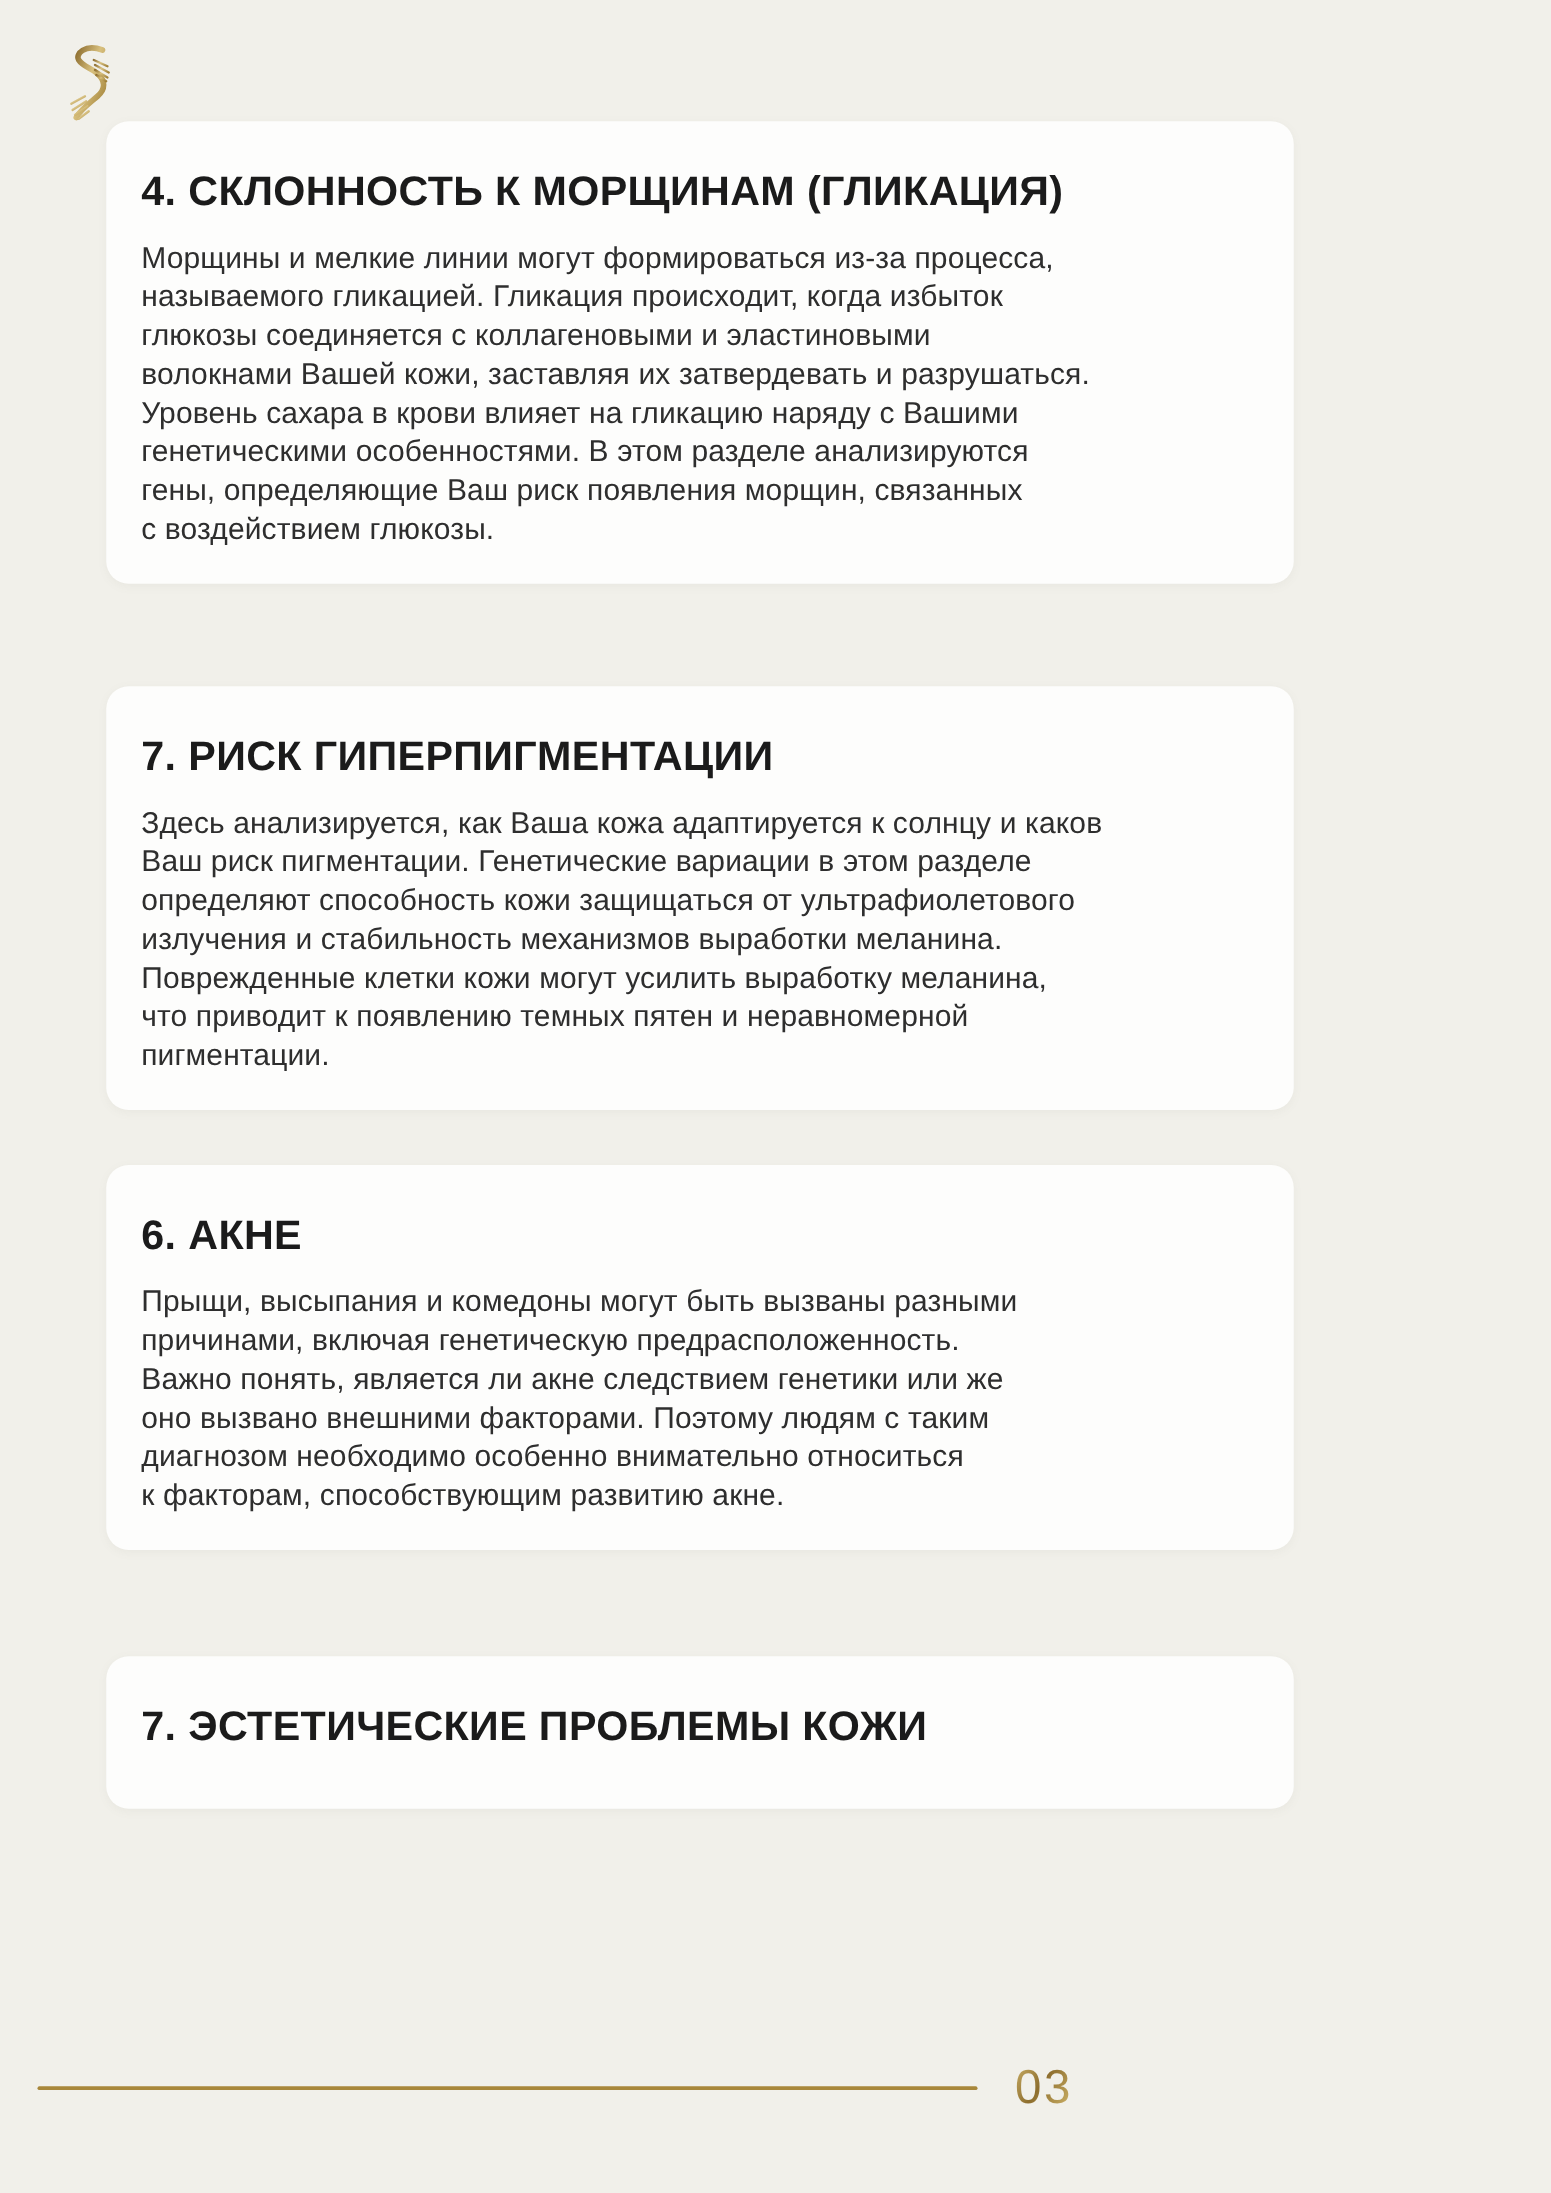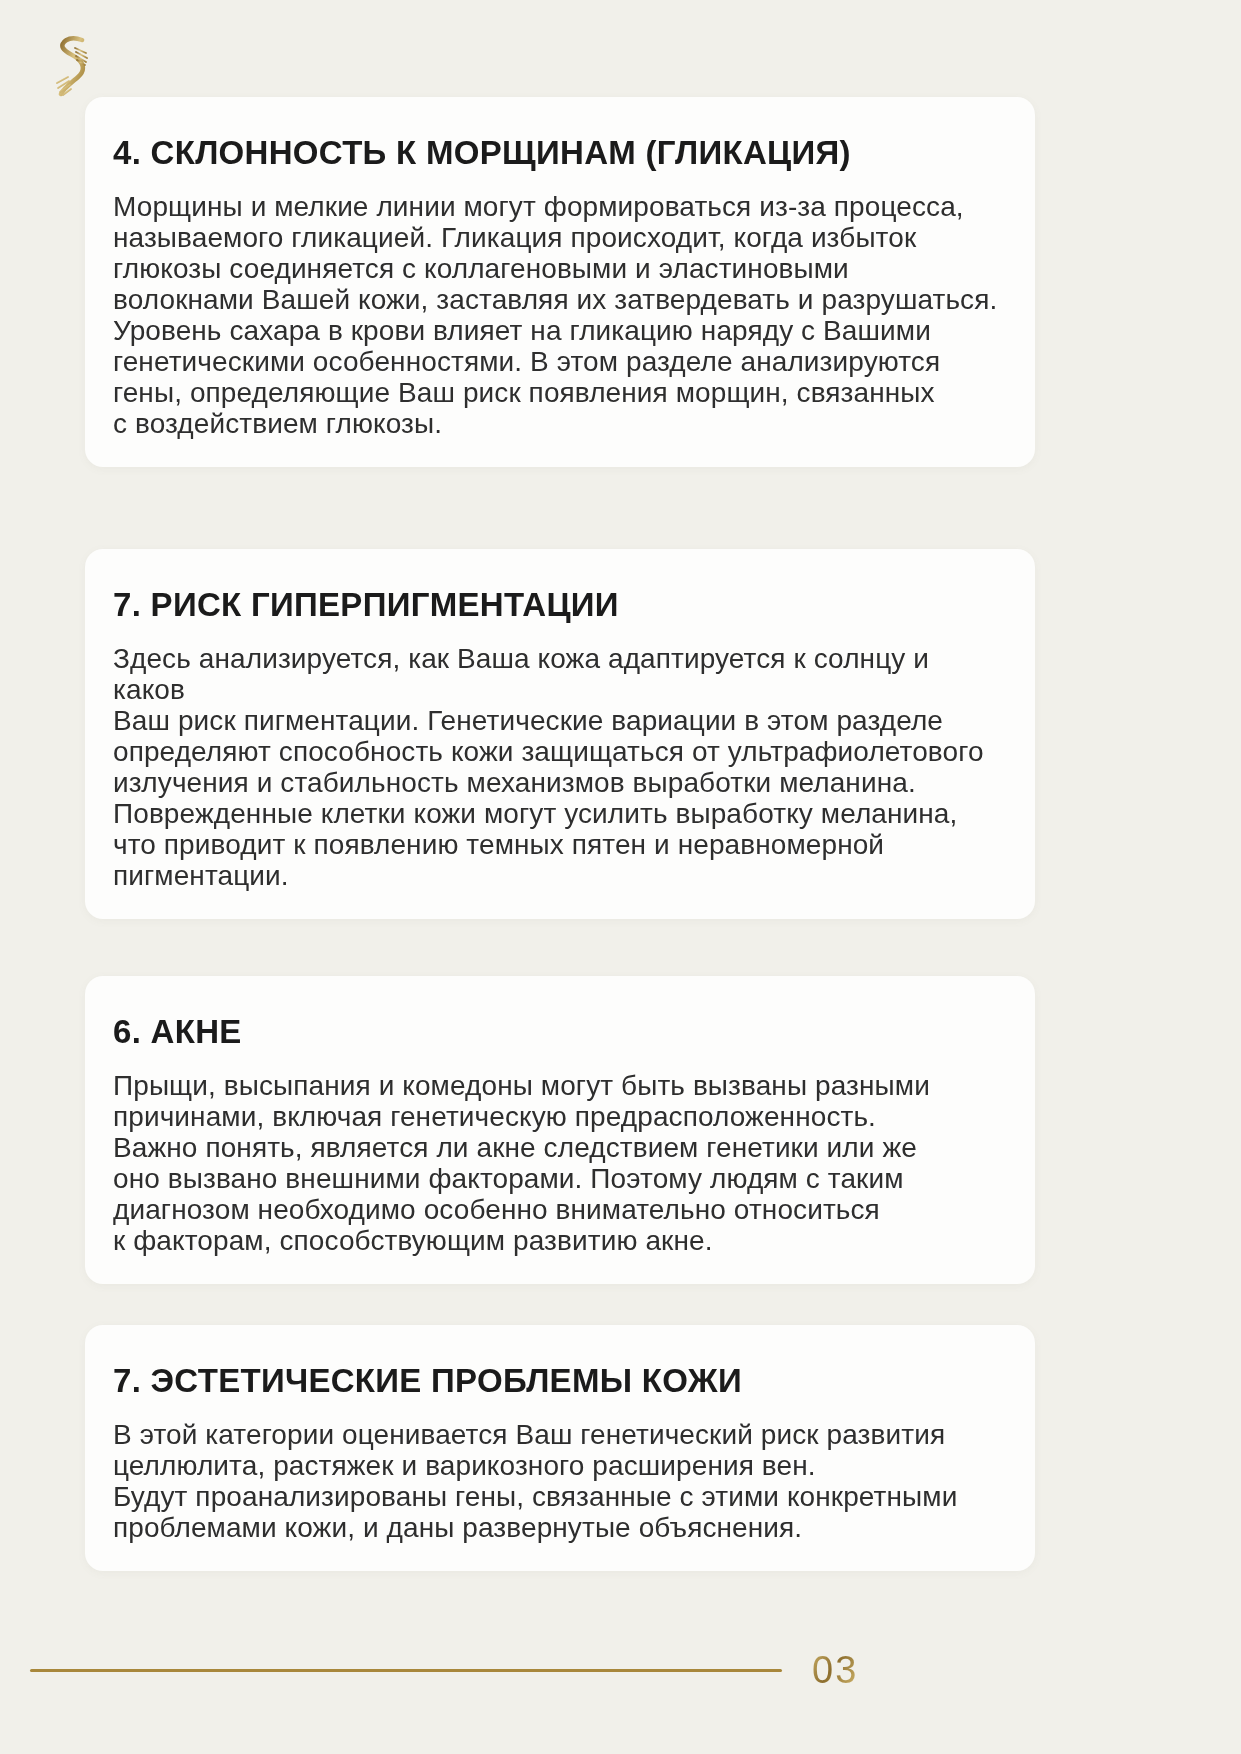--- a/index.html
+++ b/index.html
@@ -30,33 +30,33 @@
     position:absolute;
     left:85px;
     width:950px;
     background: var(--card);
     border-radius:18px;
     padding:36px 30px 28px 28px;
     box-shadow: 0 2px 8px rgba(120,115,95,0.06);
   }
   .card-1{ top:97px; }
   .card-2{ top:549px; }
-  .card-3{ top:976px; }
+  .card-3{ top:932px; }
   .card-4{ top:1325px;padding-left:28px; }
 
   .card h2{
     font-size:33px;
     line-height:40px;
     font-weight:bold;
     letter-spacing:0.3px;
     color: var(--heading);
     margin-bottom:18px;
   }
   .card p{
-    font-size:28px;
+    font-size:24px;
     line-height:31px;
     color: var(--body);
     white-space:pre-line;
     letter-spacing:0.1px;
   }
 
   .footer-divider{
     position:absolute;
     left:30px;
     top:1669px;
@@ -134,22 +134,18 @@
     <p>Прыщи, высыпания и комедоны могут быть вызваны разными
 причинами, включая генетическую предрасположенность.
 Важно понять, является ли акне следствием генетики или же
 оно вызвано внешними факторами. Поэтому людям с таким
 диагнозом необходимо особенно внимательно относиться
 к факторам, способствующим развитию акне.</p>
   </section>
 
   <section class="card card-4">
     <h2>7. ЭСТЕТИЧЕСКИЕ ПРОБЛЕМЫ КОЖИ</h2>
-    <p>В этой категории оценивается Ваш генетический риск развития
-целлюлита, растяжек и варикозного расширения вен.
-Будут проанализированы гены, связанные с этими конкретными
-проблемами кожи, и даны развернутые объяснения.</p>
   </section>
 
   <div class="footer-divider"></div>
   <div class="page-number">03</div>
 
 </div>
 
 </body></html>

